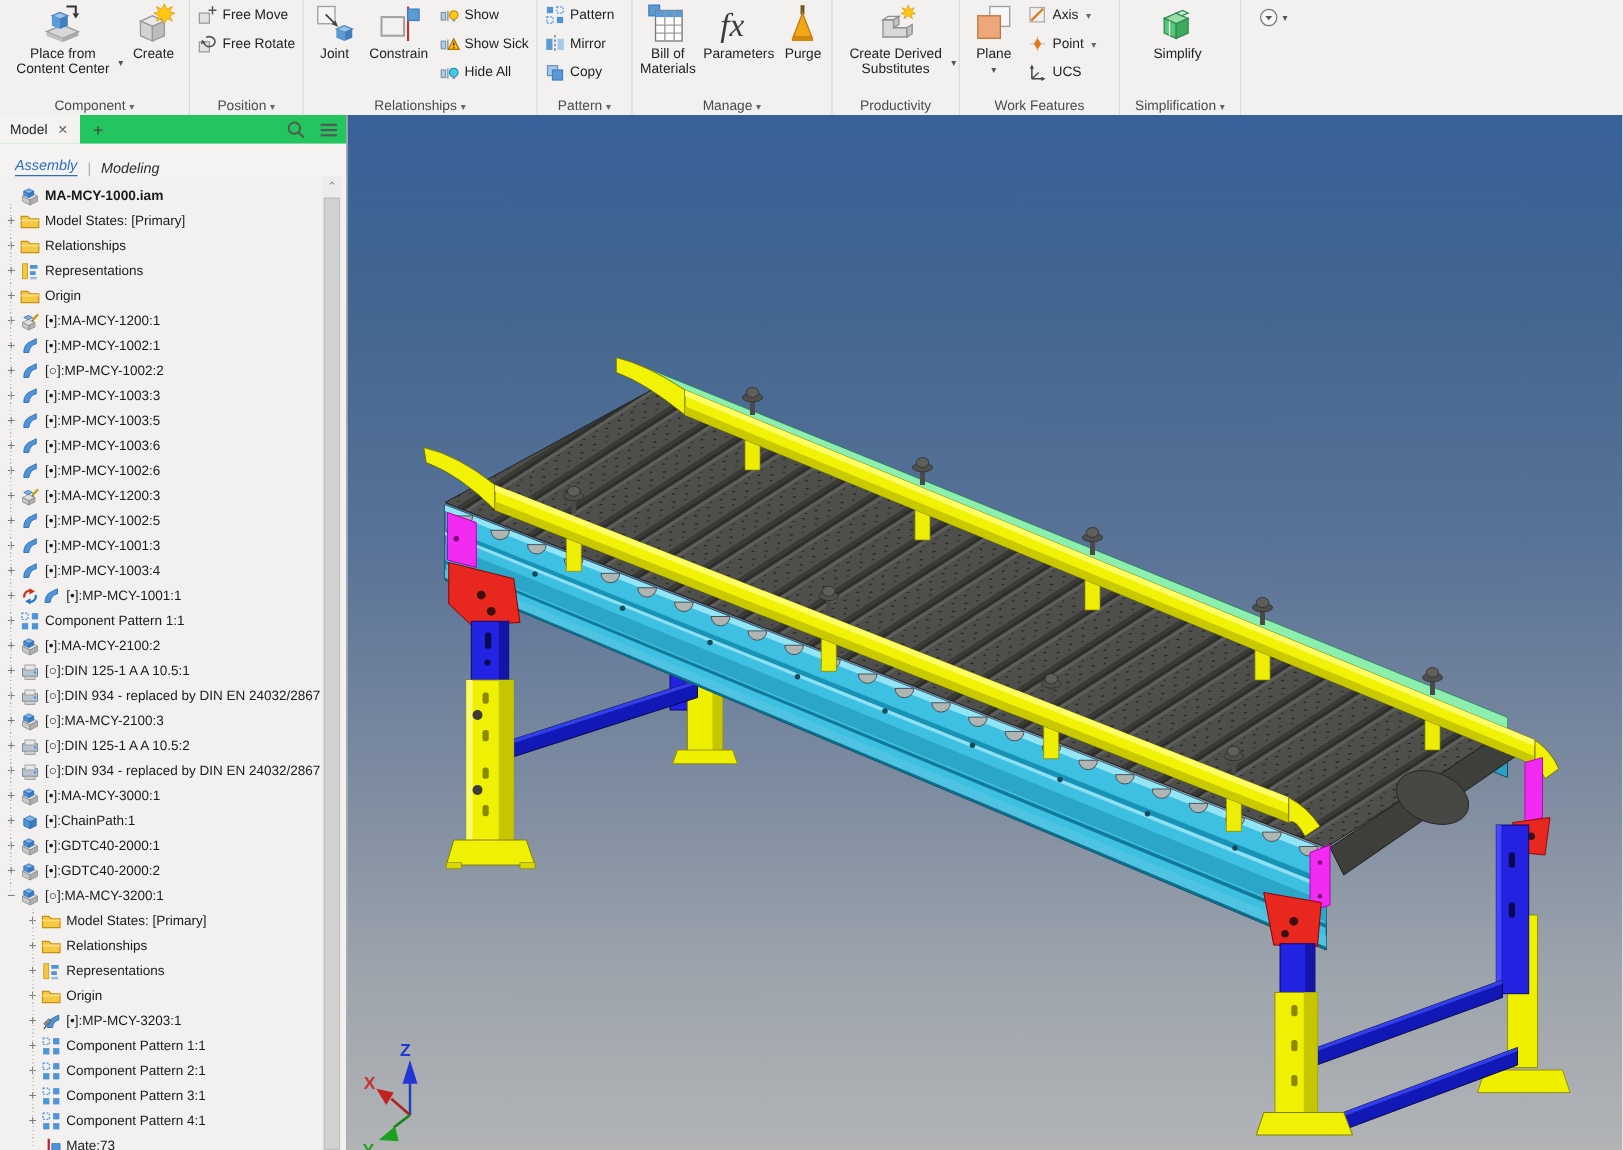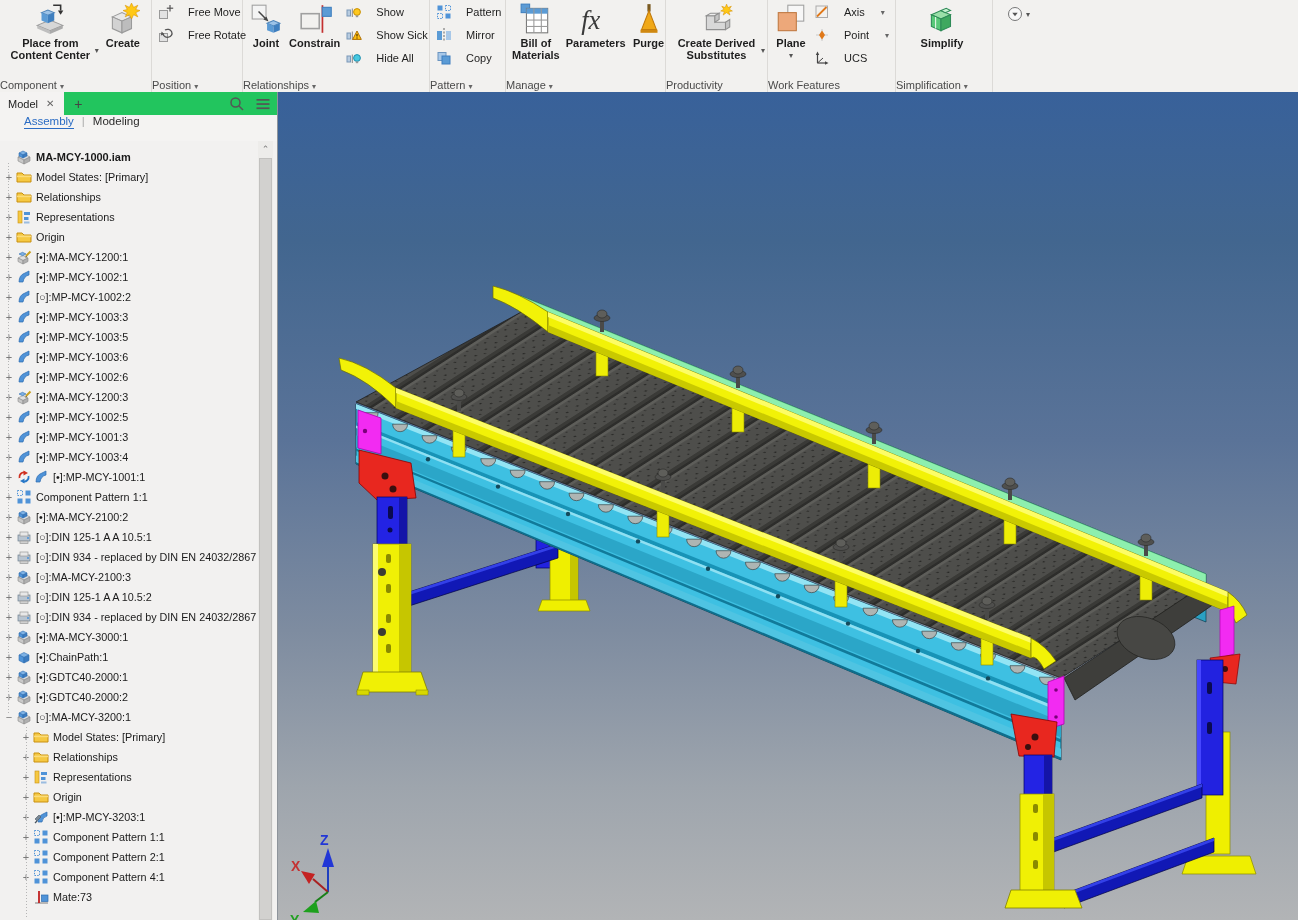--- a/index.html
+++ b/index.html
@@ -5,44 +5,44 @@
   html,body{margin:0;padding:0;}
   body{width:1298px;height:920px;overflow:hidden;position:relative;
        font-family:"Liberation Sans",sans-serif;background:#F2F1F0;color:#1E1E1E;}
   
   .ribbon{position:absolute;top:0;left:0;width:1298px;height:92px;background:#F2F1EF;
           border-bottom:1px solid #C9C7C4;display:flex;align-items:stretch;}
   .rgroup{position:relative;border-right:1px solid #DCDAD7;padding:2px 6px 18px 6px;
           display:flex;align-items:flex-start;gap:6px;box-sizing:border-box;}
   .g-comp{width:152px}.g-pos{width:91px}.g-rel{width:187px}.g-pat{width:76px}
   .g-man{width:160px}.g-prod{width:102px}.g-wf{width:128px}.g-simp{width:97px}
-  .rgroup-label{position:absolute;bottom:1px;left:0;right:0;
+  .rgroup-label{position:absolute;bottom:1px;left:0;right:0;text-align:center;
                 font-size:11px;color:#4A4A4A;white-space:nowrap;}
   .gcaret{font-size:8px;color:#666;margin-left:3px;}
   .bigbtn{display:flex;flex-direction:column;align-items:center;text-align:center;
           font-size:11px;line-height:12px;color:#1E1E1E;position:relative;cursor:default;}
   .bigbtn .ric32{width:34px;height:34px;display:block;}
-  .bigbtn .blabel{margin-top:1px;font-weight:bold;}
+  .bigbtn .blabel{margin-top:1px;}
   .bcaret{font-size:8px;color:#555;position:absolute;right:-4px;bottom:4px;}
   .bcaret2{font-size:8px;color:#555;display:block;margin-top:1px;}
   .smallcol{display:flex;flex-direction:column;gap:7px;padding-top:2px;}
-  .smallbtn{display:flex;align-items:center;gap:14px;height:16px;font-size:11px;white-space:nowrap;}
+  .smallbtn{display:flex;align-items:center;gap:4px;height:16px;font-size:11px;white-space:nowrap;}
   .ric16{width:16px;height:16px;display:inline-block;flex:0 0 16px;}
   .scaret{font-size:8px;color:#666;margin-left:2px;}
   .ribbon-end{margin-left:14px;margin-top:6px;display:flex;align-items:flex-start;gap:3px;}
   
   .panel{position:absolute;top:92px;left:0;width:277px;bottom:0;background:#F2F1F0;display:flex;flex-direction:column;}
   .tabstrip{height:23px;background:#22c55e;display:flex;align-items:center;flex:0 0 23px;}
   .doc-tab{height:23px;background:#F4F3F2;display:flex;align-items:center;gap:8px;
            padding:0 10px 0 8px;font-size:11px;color:#222;}
   .tab-close{color:#666;font-size:10px;}
   .tab-add{color:#444;font-size:14px;margin-left:10px;}
   .tabstrip-right{margin-left:auto;display:flex;align-items:center;gap:10px;padding-right:6px;}
-  .subtabs{height:26px;display:flex;align-items:flex-start;gap:8px;padding-left:24px;
-           font-size:11.5px;flex:0 0 26px;background:#F4F3F2;}
+  .subtabs{height:26px;display:flex;align-items:flex-end;gap:8px;padding-left:12px;
+           font-size:11.5px;flex:0 0 26px;background:#F4F3F2;font-style:italic;}
   .subtab-active{color:#2B6CC4;border-bottom:1px solid #2B6CC4;padding-bottom:1px;}
   .subtab-sep{color:#AAA;}
   .subtab{color:#2B2B2B;}
   .treewrap{position:relative;flex:1;overflow:hidden;padding-top:6px;}
   .trow{height:20px;display:flex;align-items:center;white-space:nowrap;overflow:hidden;
         width:258px;font-size:10.8px;color:#1A1A1A;}
   .trow.lvl0{padding-left:16px;}
   .trow.lvl1{padding-left:2px;}
   .trow.lvl2{padding-left:19px;}
   .texp{width:14px;flex:0 0 14px;text-align:center;color:#7A7A7A;font-size:11px;}
@@ -770,20 +770,32 @@
         <div class="trow lvl2">
           <span class="texp">+</span>
           <span class="ticon">
             <svg viewBox="0 0 16 16">
               <rect x="1.5" y="1.5" width="5" height="5" fill="none" stroke="#4F93D8" stroke-dasharray="1.5 1.2"></rect>
               <rect x="9.5" y="1.5" width="5" height="5" fill="#4F93D8"></rect>
               <rect x="1.5" y="9.5" width="5" height="5" fill="#4F93D8"></rect>
               <rect x="9.5" y="9.5" width="5" height="5" fill="#4F93D8"></rect>
             </svg>
           </span>
+          <span class="tlabel">Component Pattern 3:1</span>
+        </div>
+        <div class="trow lvl2">
+          <span class="texp">+</span>
+          <span class="ticon">
+            <svg viewBox="0 0 16 16">
+              <rect x="1.5" y="1.5" width="5" height="5" fill="none" stroke="#4F93D8" stroke-dasharray="1.5 1.2"></rect>
+              <rect x="9.5" y="1.5" width="5" height="5" fill="#4F93D8"></rect>
+              <rect x="1.5" y="9.5" width="5" height="5" fill="#4F93D8"></rect>
+              <rect x="9.5" y="9.5" width="5" height="5" fill="#4F93D8"></rect>
+            </svg>
+          </span>
           <span class="tlabel">Component Pattern 4:1</span>
         </div>
         <div class="trow lvl2">
           <span class="texp"></span>
           <span class="ticon">
             <svg viewBox="0 0 16 16">
               <line x1="2" y1="14" x2="15" y2="14" stroke="#909090" stroke-width="1.2"></line>
               <line x1="6" y1="2" x2="6" y2="14" stroke="#C02020" stroke-width="1.8"></line>
               <rect x="8.5" y="6" width="6.5" height="6.5" fill="#4F93D8" stroke="#2C6CB0" stroke-width="0.7"></rect>
             </svg>

